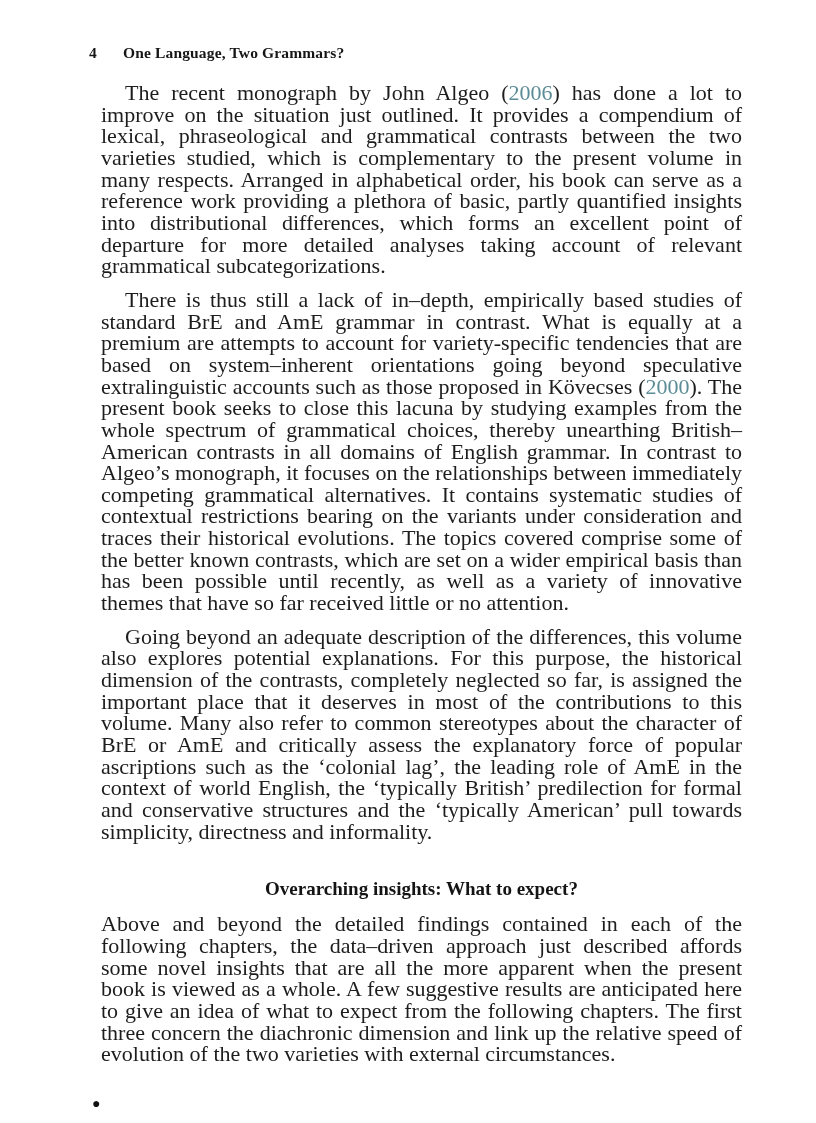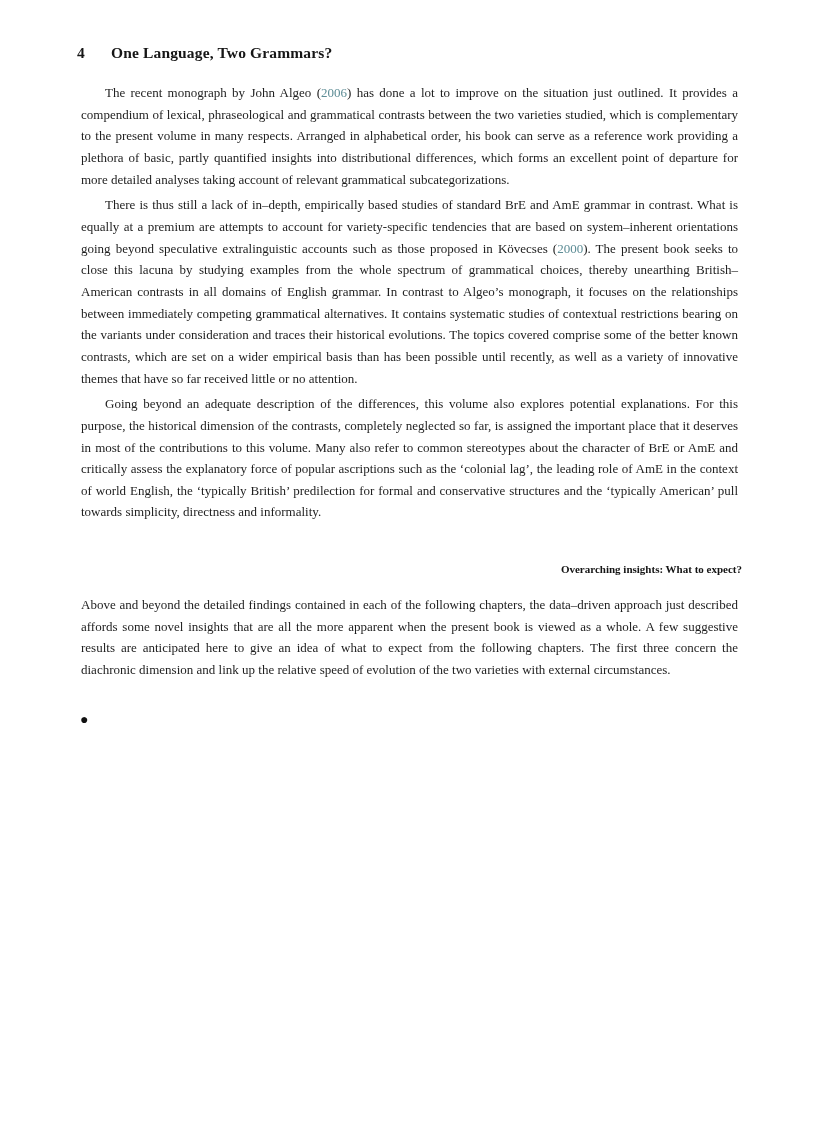--- a/index.html
+++ b/index.html
@@ -12,21 +12,21 @@
     height: 1123px;
     position: relative;
     overflow: hidden;
     font-family: "Liberation Serif", "DejaVu Serif", serif;
     color: #1b1b1b;
     -webkit-font-smoothing: antialiased;
   }
 
   .page {
     position: absolute;
-    left: 0; top: 0;
+    left: 12px; top: 0;
     width: 752px;
     height: 1123px;
     background: #ffffff;
   }
 
   .content {
     position: absolute;
     left: 77px;
     top: 44px;
     width: 665px;
@@ -44,48 +44,48 @@
   .running-head .folio {
     display: inline-block;
     width: 34px;
   }
   .running-head .rh-title {
     display: inline;
   }
 
   
   .para {
-    font-size: 13px;
+    font-size: 22px;
     line-height: 21.65px;
     text-align: justify;
     text-justify: inter-word;
-    margin: 4px;
+    margin: 12px;
     color: #1d1d1d;
     hyphens: manual;
     font-family: Liberation Serif, serif;
     -webkit-hyphens: manual;
   }
   .para.indent {
     text-indent: 24px;
   }
   .para.flush {
     text-indent: 0;
   }
 
   .cite {
     color: #5c8c95;
   }
 
   
   .section-heading {
-    font-size: 11px;
+    font-size: 19px;
     font-weight: bold;
     line-height: 21px;
     margin: 36px 0 14px 0;
-    text-align: right;
+    text-align: center;
     color: #141414;
   }
 
   
   .bullet-list {
     margin: 28px 0 0 0;
     padding: 0;
     list-style: none;
   }
   .bullet-item {

